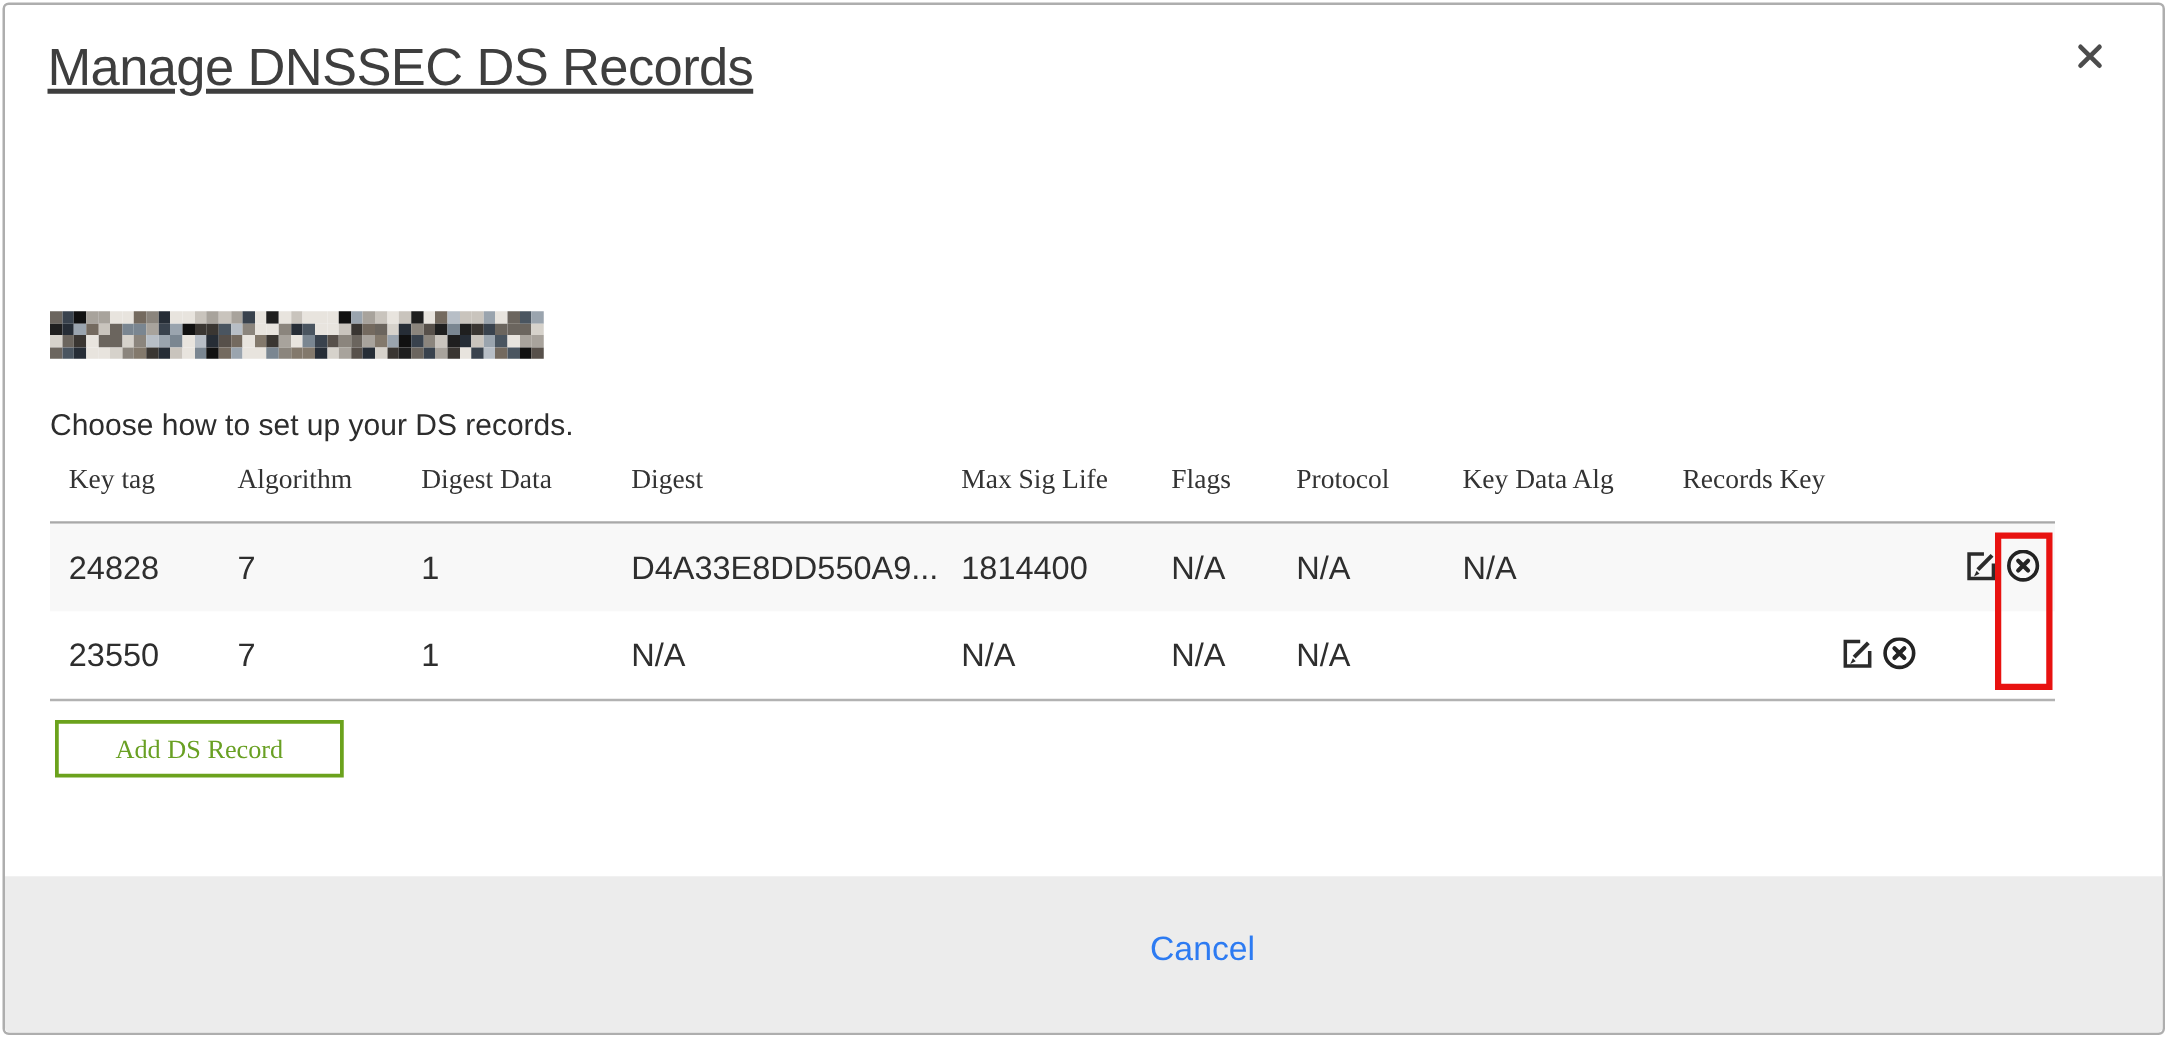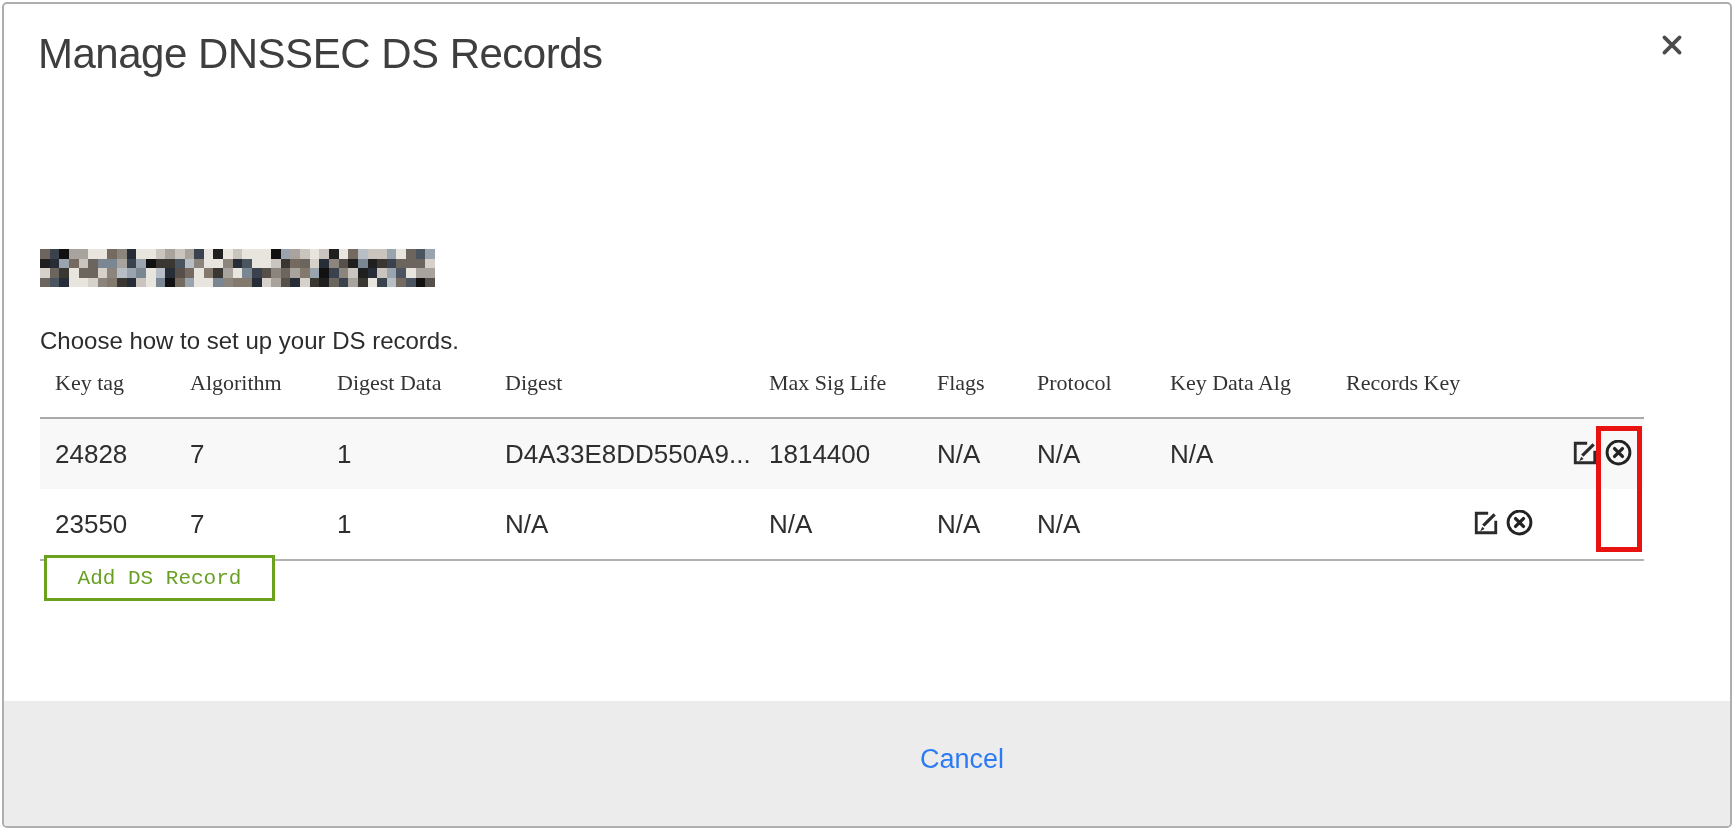--- a/index.html
+++ b/index.html
@@ -5,21 +5,21 @@
   * { margin:0; padding:0; box-sizing:border-box; }
   html,body { width:1734px; height:830px; background:#fff; font-family:"Liberation Sans", sans-serif; overflow:hidden; }
 
   .modal {
     position:absolute; left:2px; top:2px; width:1730px; height:826px;
     border:2px solid #aeaeae; border-radius:5px; background:#fff;
   }
 
   .title {
     position:absolute; left:34px; top:26px;
-    font-size:42px; font-weight:300; color:#3e3e3e; letter-spacing:-0.5px;
+    font-size:42px; font-weight:300; color:#3e3e3e; letter-spacing:-0.5px;text-decoration:underline;
   }
 
   .close-btn {
     position:absolute; left:1648px; top:22px; width:40px; height:40px;
     display:flex; align-items:center; justify-content:center; cursor:pointer; background:none; border:none;
   }
 
   .mosaic {
     position:absolute; left:36px; top:245px; width:395px; height:38px;
     display:grid; grid-template-columns:repeat(41, 1fr); grid-template-rows:repeat(4, 1fr);
@@ -44,23 +44,23 @@
   .td { padding-left:15px; white-space:nowrap; overflow:hidden; }
   .td.actions { display:flex; justify-content:flex-end; align-items:center; gap:5px; padding:0 12px 0 0; }
   .icon-btn { background:none; border:none; cursor:pointer; width:28px; height:28px; display:flex; align-items:center; justify-content:center; padding:0; }
 
   .highlight-box {
     position:absolute; left:1592px; top:422px; width:46px; height:126px;
     border:5px solid var(--red); pointer-events:none;
   }
 
   .add-btn {
-    position:absolute; left:40px; top:551px; width:231px; height:46px;
+    position:absolute; left:40px; top:572px; width:231px; height:46px;
     background:#fff; border:3px solid var(--green-border); color:var(--green-text);
-    font-size:21px; font-family:Liberation Mono, monospace; cursor:pointer;
+    font-size:21px; font-family:Liberation Serif, serif; cursor:pointer;
   }
 
   .footer {
     position:absolute; left:0; bottom:0; width:100%; height:125px;
     background:var(--footer-bg); border-radius:0 0 4px 4px;
   }
   .save-btn {
     position:absolute; left:721px; top:719px; width:178px; height:73px;
     background:var(--save-bg); border:none; border-bottom:6px solid var(--save-shadow);
     border-radius:4px; color:#fff; font-size:27px; font-family:"Liberation Sans", sans-serif; cursor:pointer;

